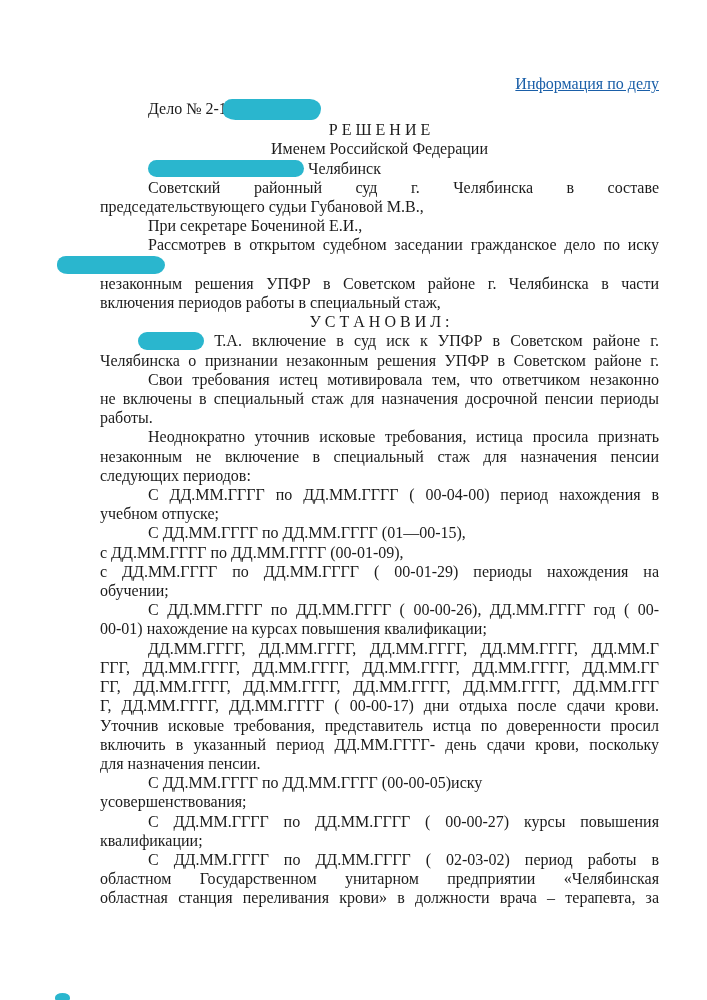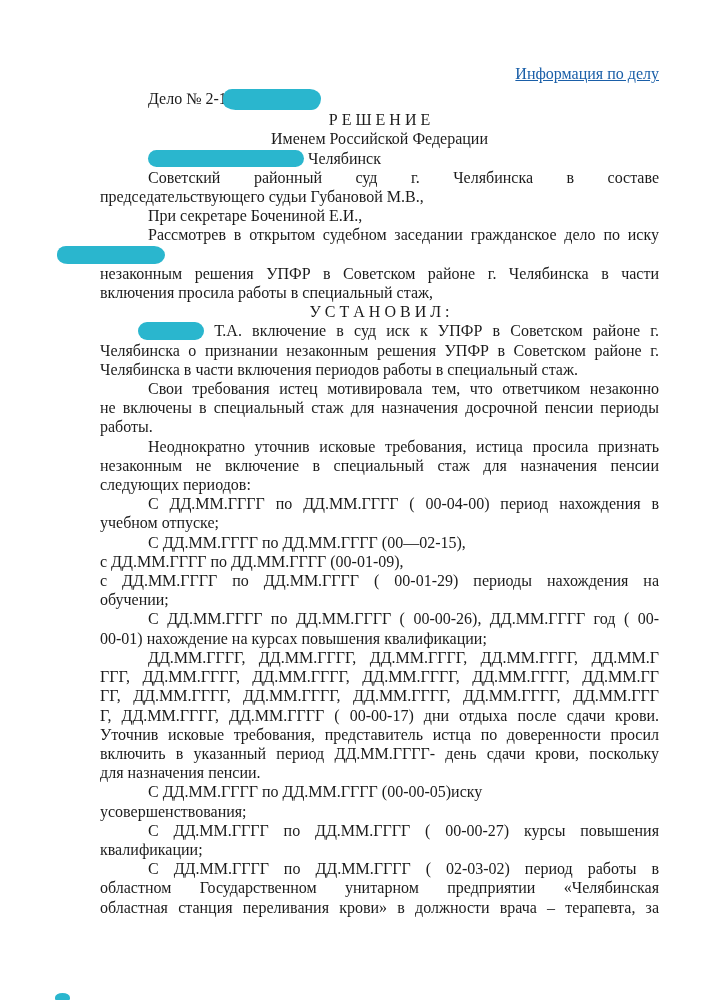--- a/index.html
+++ b/index.html
@@ -11,21 +11,21 @@
     width:707px;height:1000px;
     background:var(--bg);
     margin:0 auto;
     overflow:hidden;
     font-family:"Liberation Serif","DejaVu Serif",serif;
     font-size:16px;
     color:var(--text);
   }
   .content{
     position:absolute;
-    left:100px;top:64px;
+    left:100px;top:74px;
     width:559px;
   }
   .line{
     line-height:19.2px;
     min-height:19.2px;
     white-space:normal;
   }
   .line.indent{ padding-left:48px; }
   .line.left{ text-align:left; }
   .line.center{ text-align:center; }
@@ -63,36 +63,35 @@
         <div class="line left indent"><span>Дело № 2-1</span><span class="blob" style="width: 98px; height: 21px; margin-left: -4px; vertical-align: -6px; border-radius: 13px 16px 14px 18px / 12px 14px 16px 12px;"></span></div>
         <div class="line center"><span>Р Е Ш Е Н И Е</span></div>
         <div class="line center"><span>Именем Российской Федерации</span></div>
         <div class="line left indent"><span class="blob" style="width: 156px; height: 17px; vertical-align: -3px; border-radius: 9px;"></span><span> Челябинск</span></div>
         <div class="line justify indent"><span>Советский районный суд г. Челябинска в составе</span></div>
         <div class="line left"><span>председательствующего судьи Губановой М.В.,</span></div>
         <div class="line left indent"><span>При секретаре Бочениной Е.И.,</span></div>
         <div class="line justify indent"><span>Рассмотрев в открытом судебном заседании гражданское дело по иску</span></div>
         <div class="line justify"><span class="blob" style="width: 108px; height: 18px; margin-left: -43px; vertical-align: -4px; border-radius: 10px 12px 11px / 9px 10px 10px 9px;"></span></div>
         <div class="line justify"><span>незаконным решения УПФР в Советском районе г. Челябинска в части</span></div>
-        <div class="line left"><span>включения просила работы в специальный стаж,</span></div>
+        <div class="line left"><span>включения периодов работы в специальный стаж,</span></div>
         <div class="line center"><span>У С Т А Н О В И Л :</span></div>
         <div class="line justify indent"><span class="blob" style="width: 66px; height: 18px; margin-left: -10px; vertical-align: -4px; border-radius: 10px;"></span><span> Т.А. включение в суд иск к УПФР в Советском районе г.</span></div>
         <div class="line justify"><span>Челябинска о признании незаконным решения УПФР в Советском районе г.</span></div>
-        <div class="line left"><span>Челябинска в части включения периодов работы в специальный стаж.</span></div>
         <div class="line justify indent"><span>Свои требования истец мотивировала тем, что ответчиком незаконно</span></div>
         <div class="line justify"><span>не включены в специальный стаж для назначения досрочной пенсии периоды</span></div>
         <div class="line left"><span>работы.</span></div>
         <div class="line justify indent"><span>Неоднократно уточнив исковые требования, истица просила признать</span></div>
         <div class="line justify"><span>незаконным не включение в специальный стаж для назначения пенсии</span></div>
         <div class="line left"><span>следующих периодов:</span></div>
         <div class="line justify indent"><span>С ДД.ММ.ГГГГ по ДД.ММ.ГГГГ ( 00-04-00) период нахождения в</span></div>
         <div class="line left"><span>учебном отпуске;</span></div>
         <div class="line split indent">
           <span>С ДД.ММ.ГГГГ по ДД.ММ.ГГГГ (</span>
-          <span>00—02-15),</span>
+          <span>01—00-15),</span>
         </div>
         <div class="line split">
           <span>с ДД.ММ.ГГГГ по ДД.ММ.ГГГГ (</span>
           <span>00-01-09),</span>
         </div>
         <div class="line justify"><span>с ДД.ММ.ГГГГ по ДД.ММ.ГГГГ ( 00-01-29) периоды нахождения на</span></div>
         <div class="line left"><span>обучении;</span></div>
         <div class="line justify indent"><span>С ДД.ММ.ГГГГ по ДД.ММ.ГГГГ ( 00-00-26), ДД.ММ.ГГГГ год ( 00-</span></div>
         <div class="line left"><span>00-01) нахождение на курсах повышения квалификации;</span></div>
         <div class="line justify indent"><span>ДД.ММ.ГГГГ, ДД.ММ.ГГГГ, ДД.ММ.ГГГГ, ДД.ММ.ГГГГ, ДД.ММ.Г</span></div>

